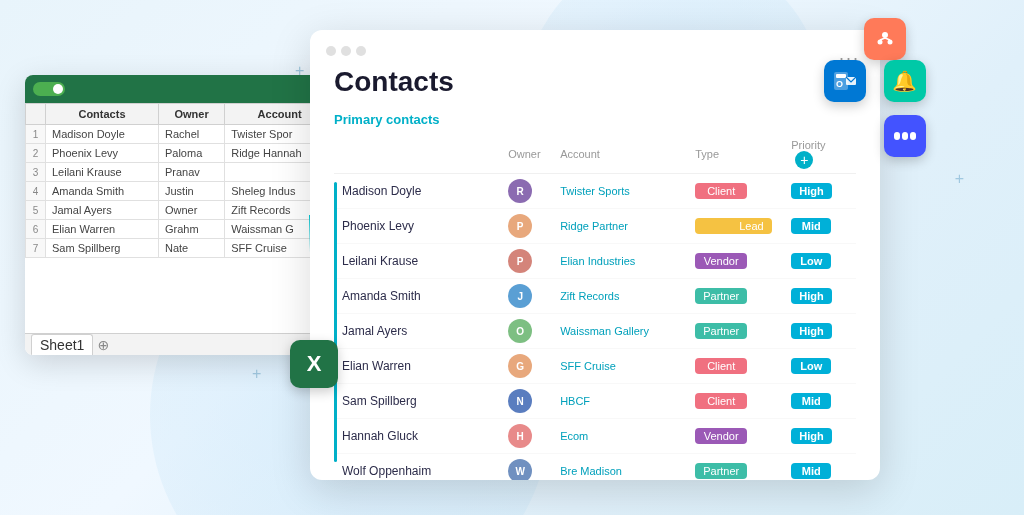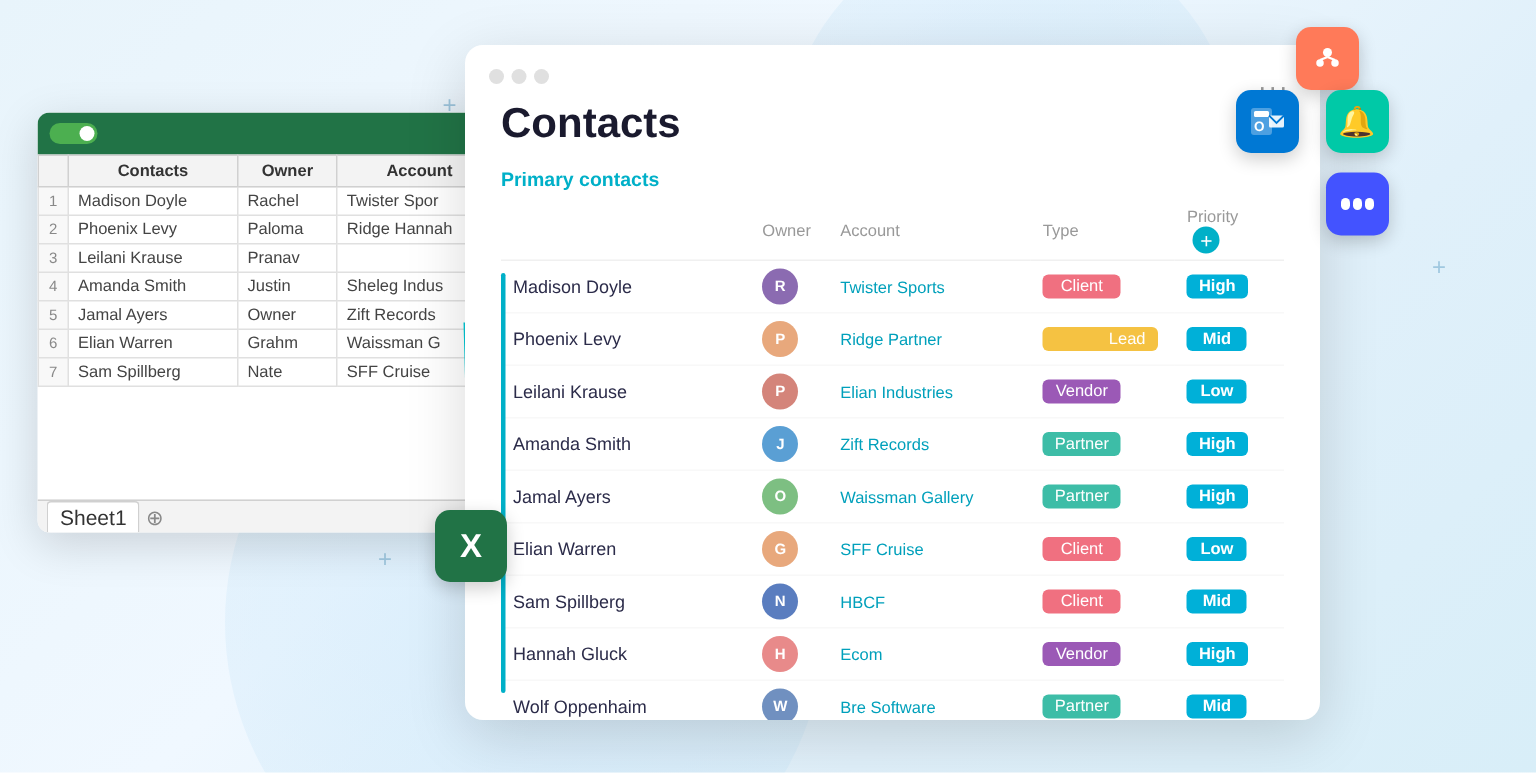--- a/index.html
+++ b/index.html
@@ -559,21 +559,21 @@
     </td>
   </tr>
         <tr>
     <td>
       <span class="contact-name">Wolf Oppenhaim</span>
     </td>
     <td>
       <span class="avatar" style="background:#7090c0;">W</span>
     </td>
     <td>
-      <span class="account-link">Bre Software</span>
+      <span class="account-link">Bre Madison</span>
     </td>
     <td>
       <span class="type-badge" style="background:#3dbda7;">Partner</span>
     </td>
     <td>
       <span class="priority-badge" style="background:#00b0d8;">Mid</span>
     </td>
   </tr>
       </tbody>
   </table>

